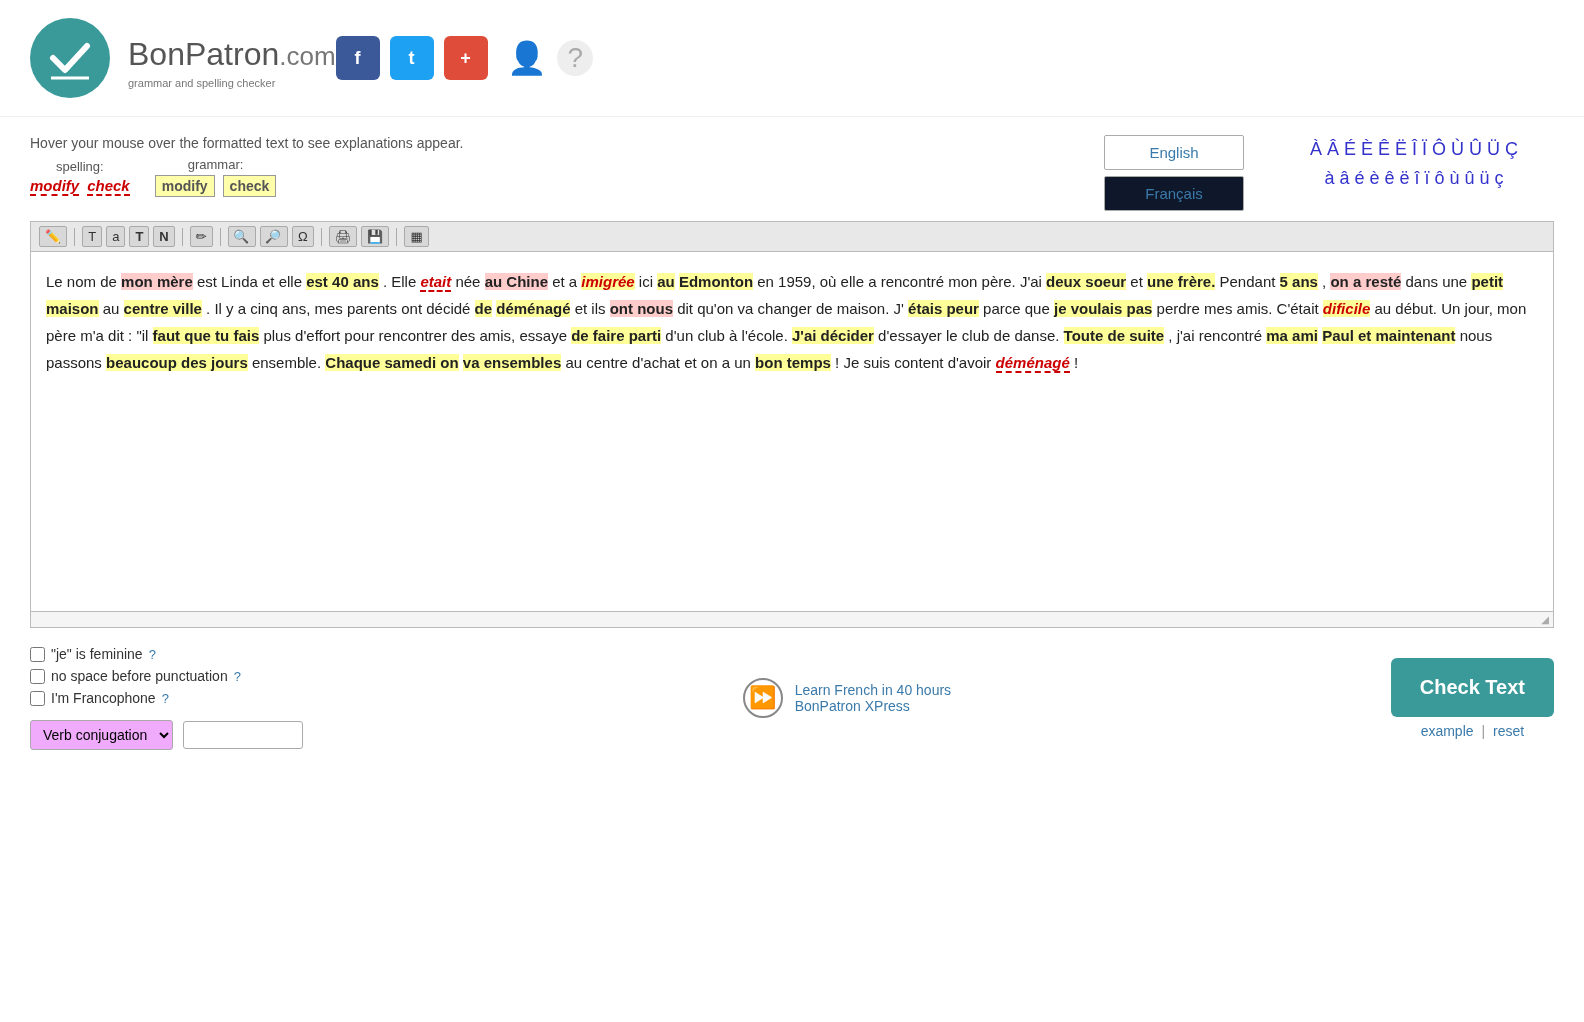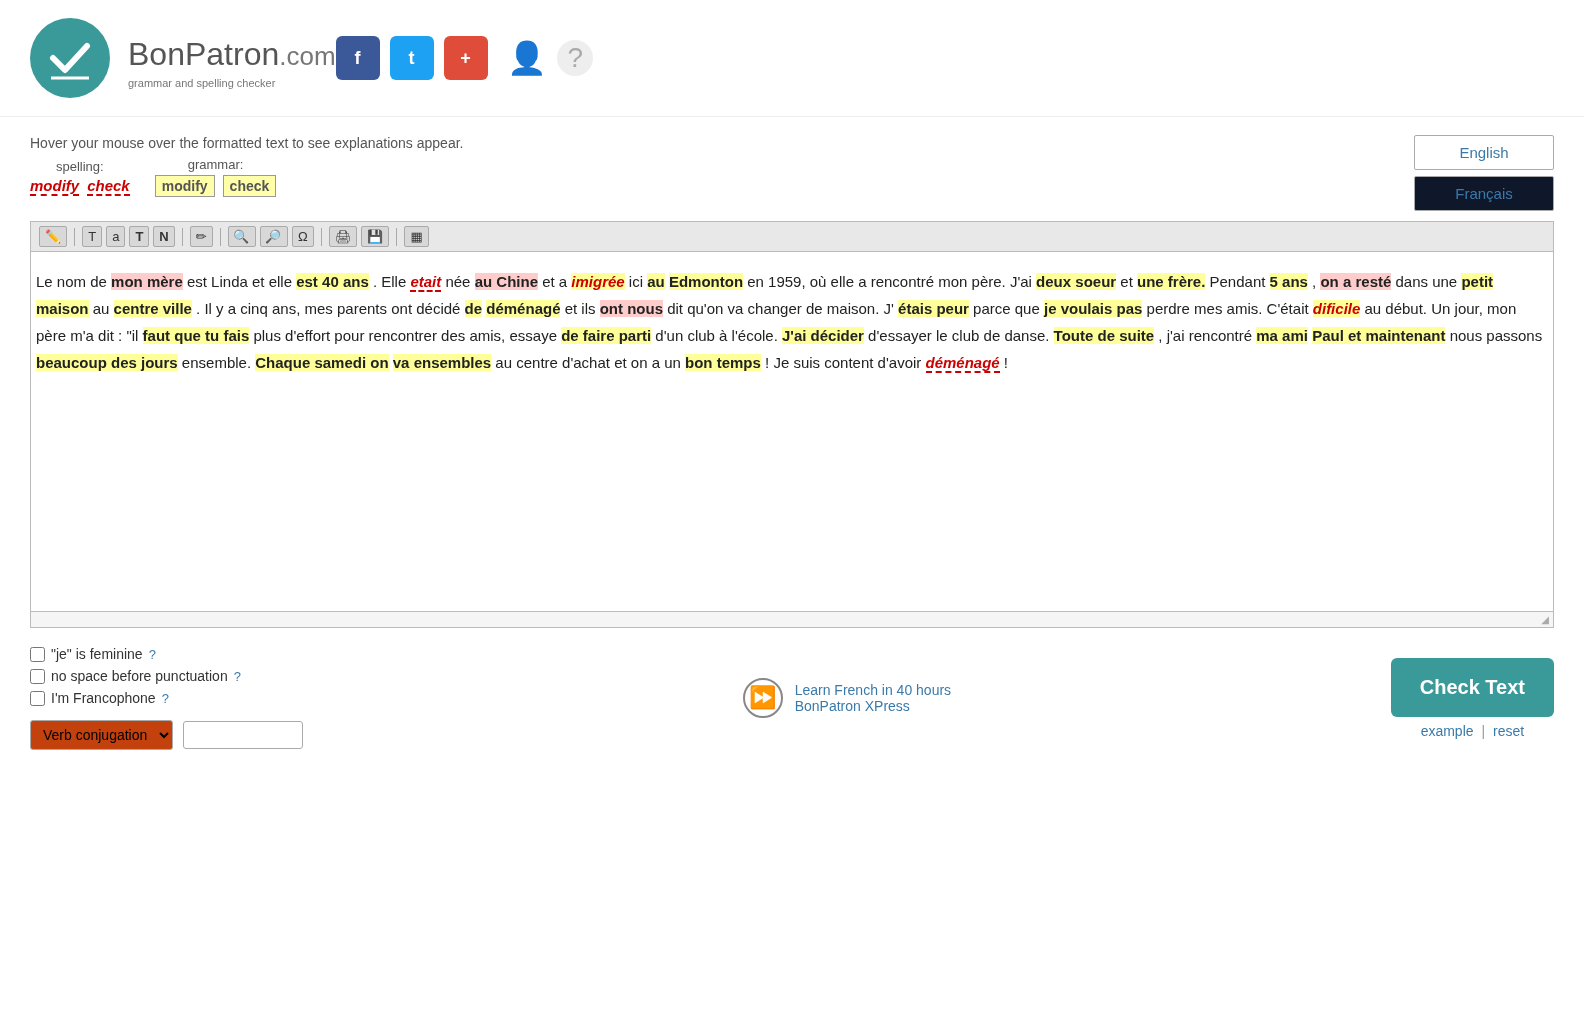--- a/index.html
+++ b/index.html
@@ -45,21 +45,21 @@
     
     .special-chars { font-size: 18px; color: #3333cc; line-height: 1.6; min-width: 280px; text-align: center; }
     .special-chars .row2 { color: #3333cc; }
 
     
     .editor-toolbar { background: #e8e8e8; border: 1px solid #bbb; padding: 4px 8px; display: flex; align-items: center; gap: 4px; margin-bottom: 0; }
     .toolbar-btn { padding: 2px 5px; font-size: 13px; cursor: pointer; color: #333; background: #d8d8d8; border: 1px solid #aaa; border-radius: 2px; display: inline-flex; align-items: center; }
     .toolbar-sep { width: 1px; background: #aaa; height: 18px; margin: 0 3px; }
 
     
-    .editor-area { border: 1px solid #bbb; border-top: none; min-height: 360px; padding: 16px 5px; font-size: 15px; line-height: 1.8; background: #fff; color: #222; }
+    .editor-area { border: 1px solid #bbb; border-top: none; min-height: 360px; padding: 16px 15px; font-size: 15px; line-height: 1.8; background: #fff; color: #222; }
 
     
     .hl-yellow { background: #ffff99; font-weight: bold; }
     .hl-pink { background: #ffcccc; font-weight: bold; }
     .hl-spell { color: #cc0000; font-style: italic; font-weight: bold; border-bottom: 2px dashed #cc0000; }
     .hl-spell-yellow { background: #ffff99; color: #cc0000; font-style: italic; font-weight: bold; }
 
     
     .options-row { display: flex; align-items: center; justify-content: space-between; margin-top: 10px; padding: 8px 0; }
     .options-left { display: flex; flex-direction: column; gap: 6px; }
@@ -70,21 +70,21 @@
     .play-btn { width: 40px; height: 40px; border-radius: 50%; border: 2px solid #888; display: flex; align-items: center; justify-content: center; color: #888; font-size: 22px; }
     .learn-text { display: flex; flex-direction: column; font-size: 14px; color: #3a7aaa; }
     .options-right { display: flex; flex-direction: column; align-items: center; gap: 6px; }
     .check-text-btn { background: #3a9a9a; color: white; border: none; padding: 18px 29px; font-size: 20px; font-weight: bold; border-radius: 6px; cursor: pointer; white-space: nowrap; }
     .example-reset { font-size: 14px; color: #3a7aaa; }
     .example-reset a { color: #3a7aaa; text-decoration: none; cursor: pointer; }
     .pipe { color: #999; margin: 0 4px; }
 
     
     .bottom-row { display: flex; align-items: center; gap: 10px; margin-top: 8px; }
-    .verb-select { padding: 5px 8px; font-size: 14px; border: 1px solid #aaa; background: #c2410c; border-radius: 3px; cursor: pointer; }
+    .verb-select { padding: 5px 8px; font-size: 14px; border: 1px solid #aaa; background: #f0abfc; border-radius: 3px; cursor: pointer; }
     .verb-input { padding: 5px 8px; font-size: 14px; border: 1px solid #aaa; width: 120px; border-radius: 3px; }
 
     .resize-handle { text-align: right; color: #aaa; font-size: 10px; padding: 2px 4px; background: #f5f5f5; border: 1px solid #bbb; border-top: none; }
   </style>
 </head>
 <body>
 
 <div class="header">
   <div class="header-left">
     <div class="logo-icon">
@@ -128,20 +128,24 @@
             <span class="badge-modify-gram">modify</span>
             <span class="badge-check-gram">check</span>
           </div>
         </div>
       </div>
     </div>
     <div class="lang-buttons">
       <button class="lang-btn">English</button>
       <button class="lang-btn active">Français</button>
     </div>
+    <div class="special-chars">
+      <div>À Â É È Ê Ë Î Ï Ô Ù Û Ü Ç</div>
+      <div class="row2">à â é è ê ë î ï ô ù û ü ç</div>
+    </div>
   </div>
 
   <div class="editor-toolbar">
     <span class="toolbar-btn">✏️</span>
     <div class="toolbar-sep"></div>
     <span class="toolbar-btn">T</span>
     <span class="toolbar-btn">a</span>
     <span class="toolbar-btn">
         <b>T</b>
       </span>

